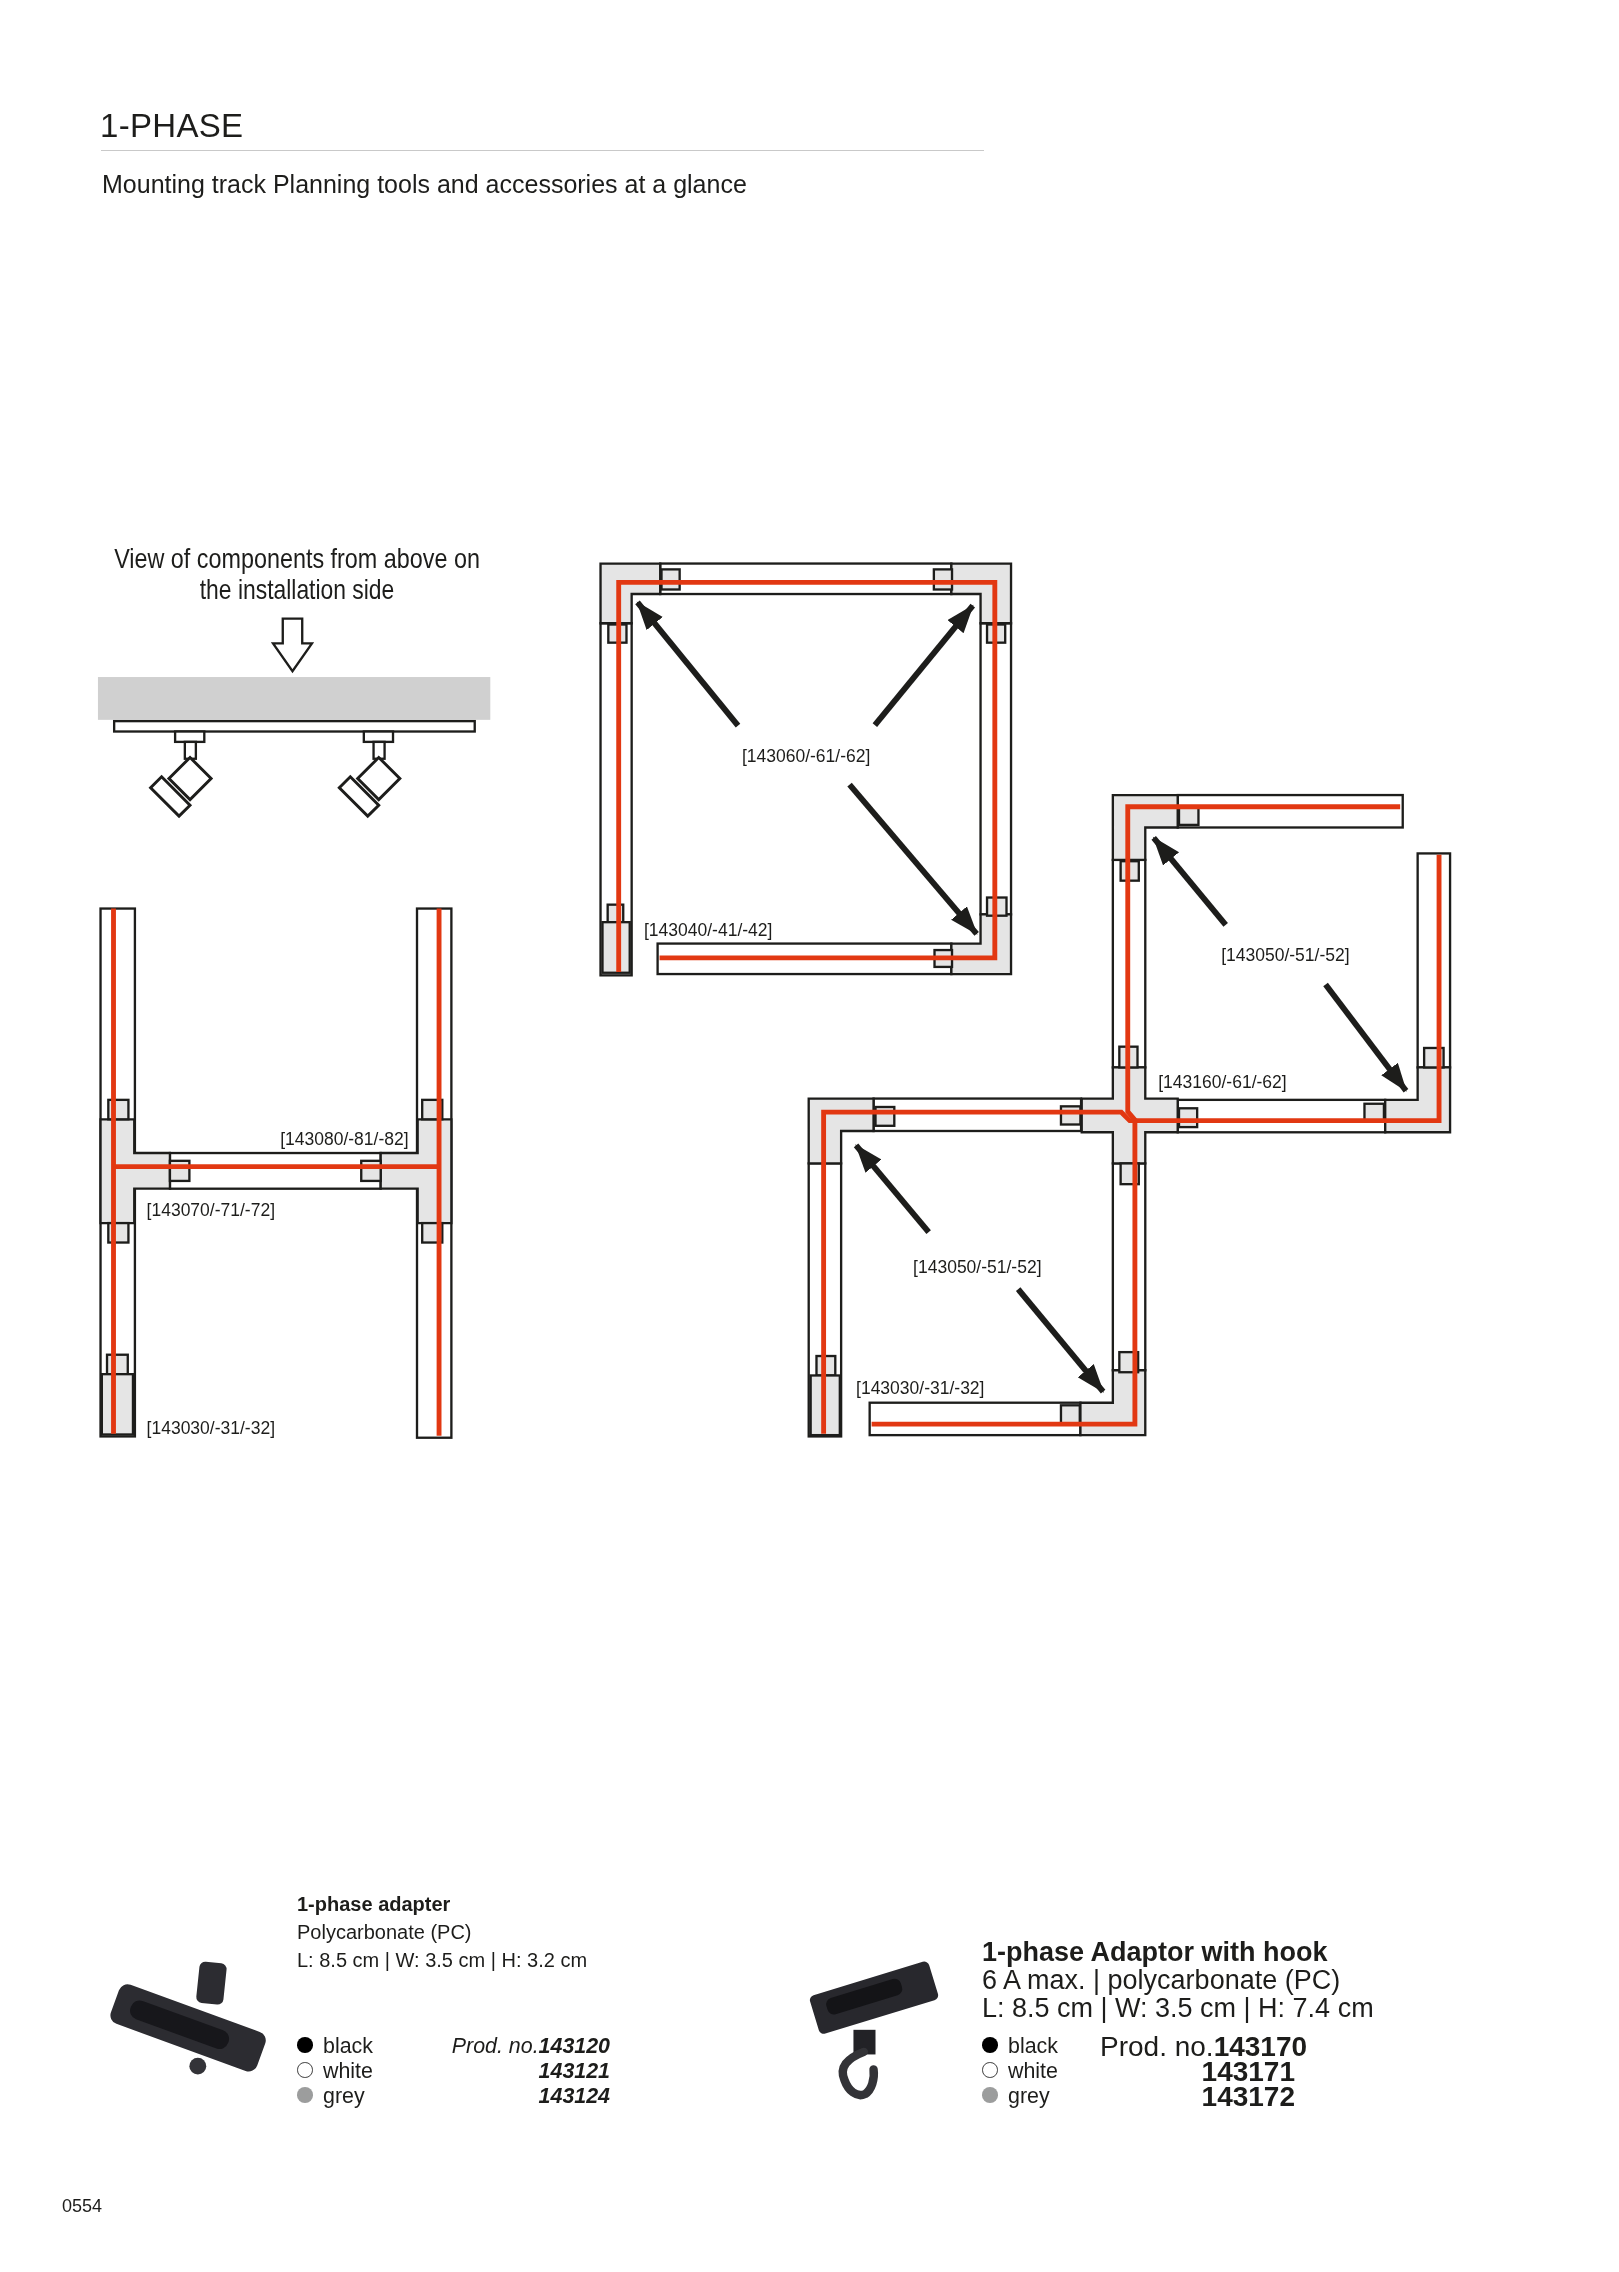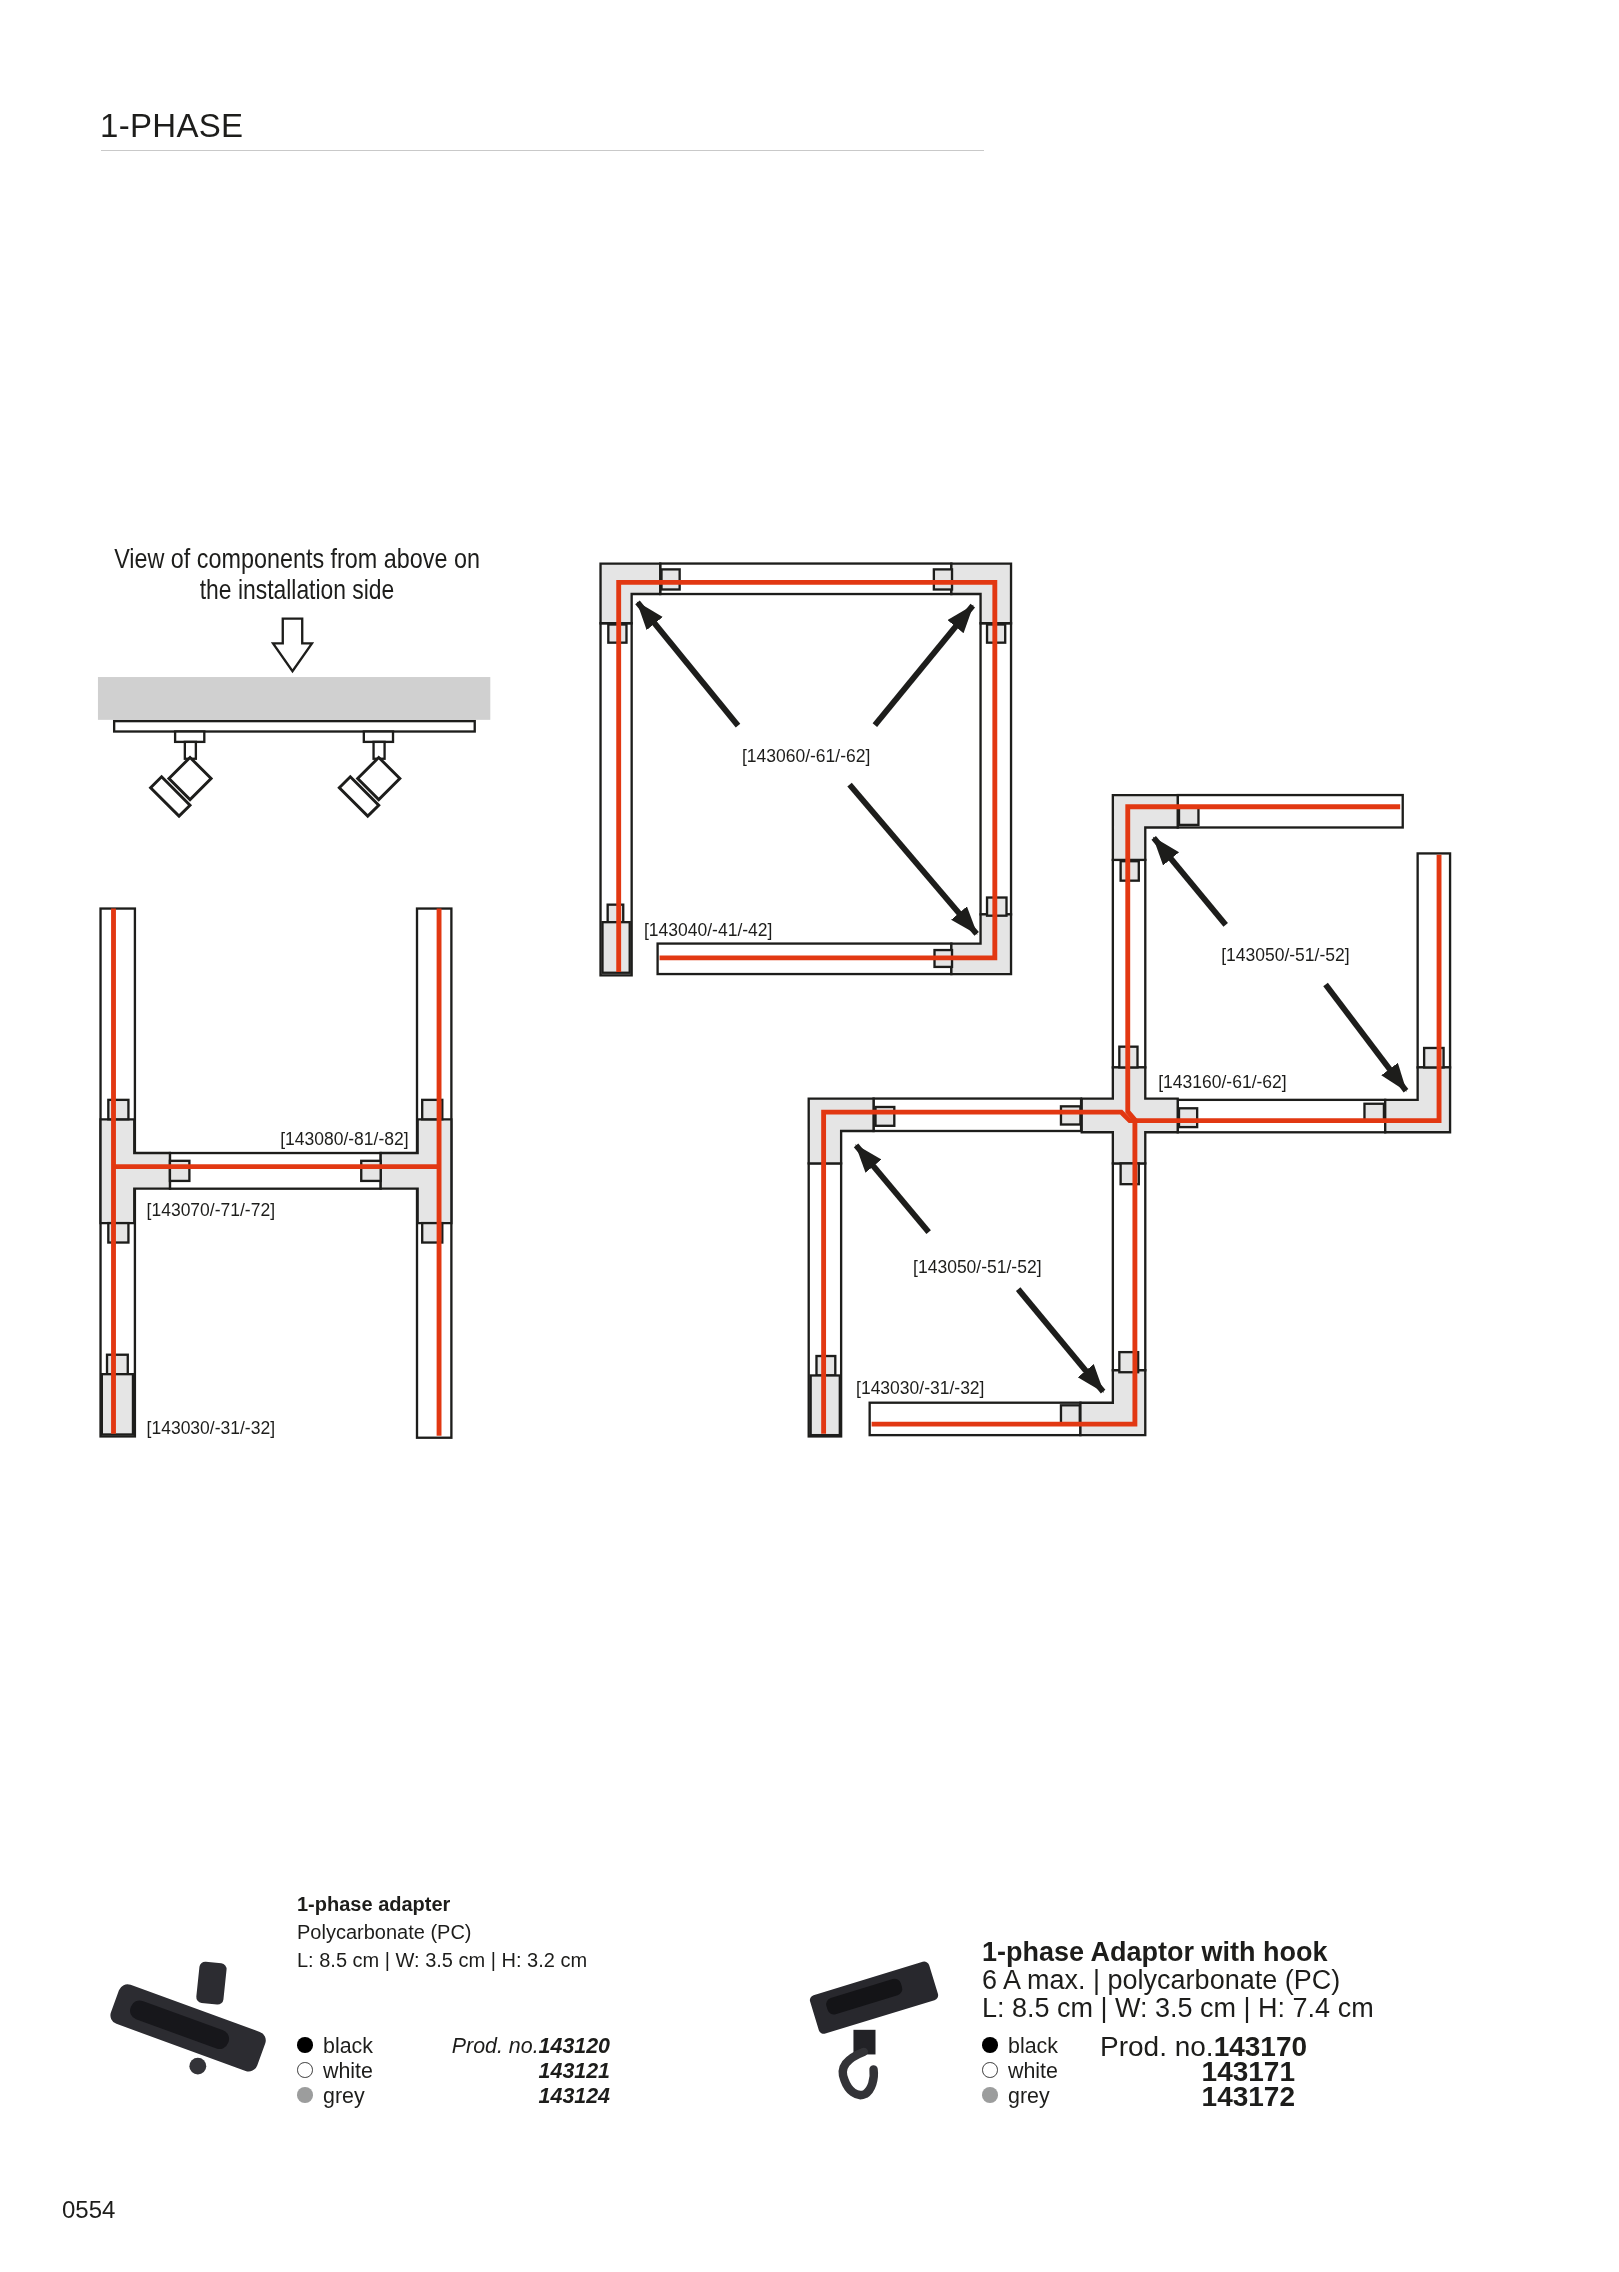--- a/index.html
+++ b/index.html
@@ -8,20 +8,21 @@
   .abs{position:absolute;}
 </style>
 </head>
 <body>
 <div id="page">
 
   <div class="abs" style="left:100px;top:106px;font-size:33px;line-height:1.2;letter-spacing:0.3px;color:#1d1d1b;">1-PHASE</div>
 
   <div class="abs" style="left:101px;top:150px;width:883px;height:1.3px;background:#c9c9c9;"></div>
 
+  <div class="abs" style="left:102px;top:169px;font-size:25px;line-height:1.2;color:#1d1d1b;">Mounting track Planning tools and accessories at a glance</div>
 
   <svg class="abs" style="left:0;top:0;" width="1620" height="2273" viewBox="0 0 2498 3505">
     <defs>
       <marker id="ah" markerWidth="60" markerHeight="40" refX="42" refY="16" orient="auto" markerUnits="userSpaceOnUse">
         <path d="M0,0 L44,16 L0,32 Z" fill="#1d1d1b"></path>
       </marker>
     </defs>
 
     <g font-size="42" fill="#1d1d1b">
       <text x="176" y="876" text-anchor="start" textLength="564" lengthAdjust="spacingAndGlyphs">View of components from above on</text>
@@ -244,16 +245,16 @@
     <div><span style="display:inline-block;width:15.6px;height:15.6px;border-radius:50%;background:#fff;border:1.9px solid #3f3f3f;box-sizing:border-box;margin-right:10.4px;"></span>white</div>
     <div><span style="display:inline-block;width:15.6px;height:15.6px;border-radius:50%;background:#9c9d9d;margin-right:10.4px;"></span>grey</div>
   </div>
 
   <div class="abs" style="left:1100px;top:2034px;font-size:28px;line-height:25px;width:195px;text-align:right;white-space:nowrap;">
     <div>Prod. no.<b>143170</b></div>
     <div><b>143171</b></div>
     <div><b>143172</b></div>
   </div>
 
-  <div class="abs" style="left:62px;top:2196px;font-size:24px;">0554</div>
+  <div class="abs" style="left:62px;top:2196px;font-size:18px;">0554</div>
 
 </div>
 
 
 </body></html>

